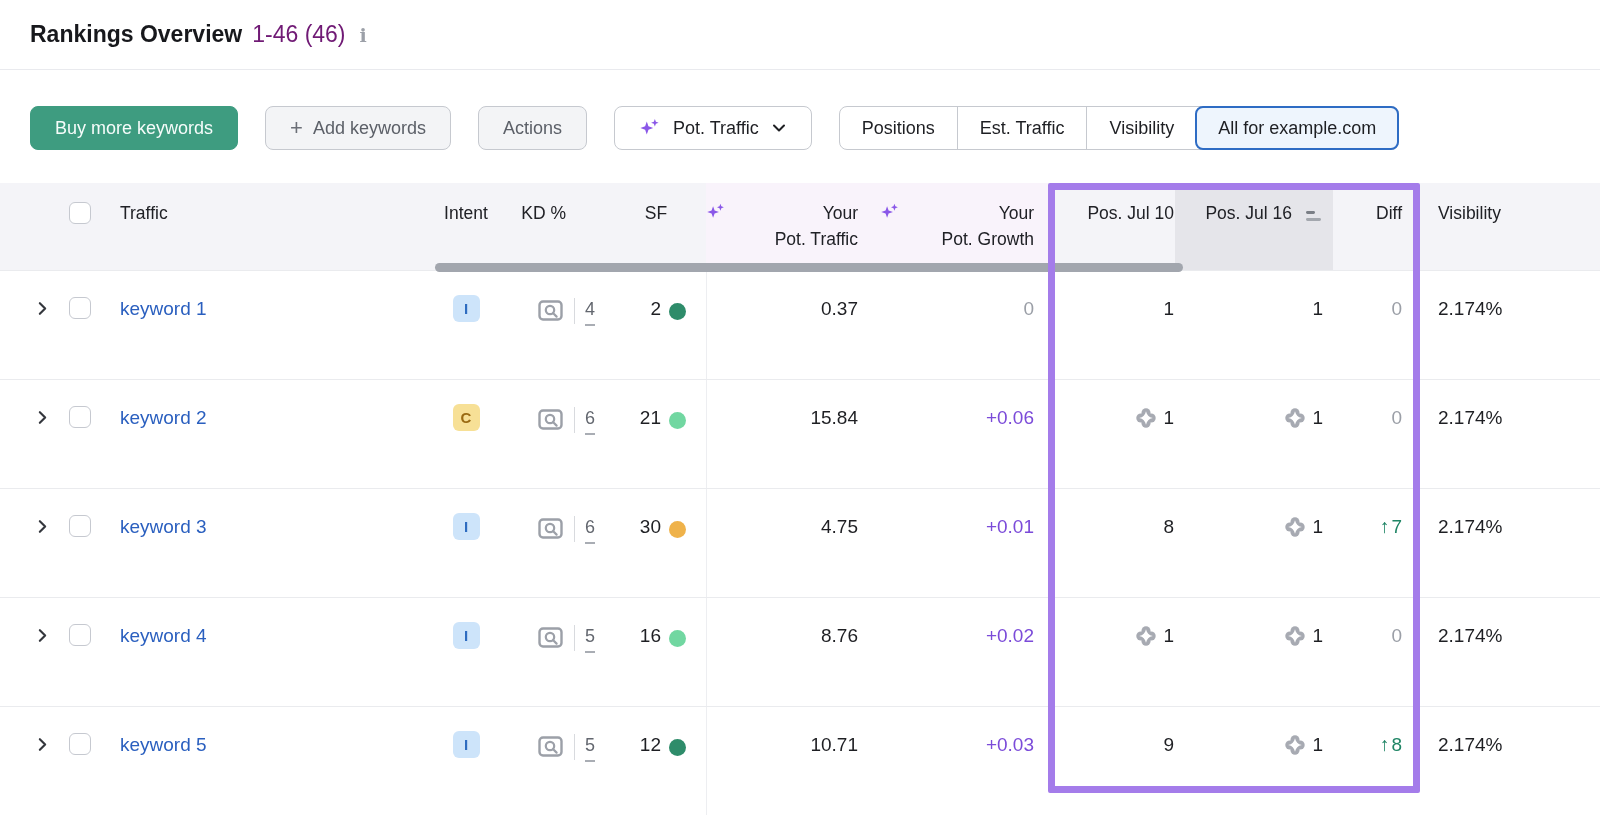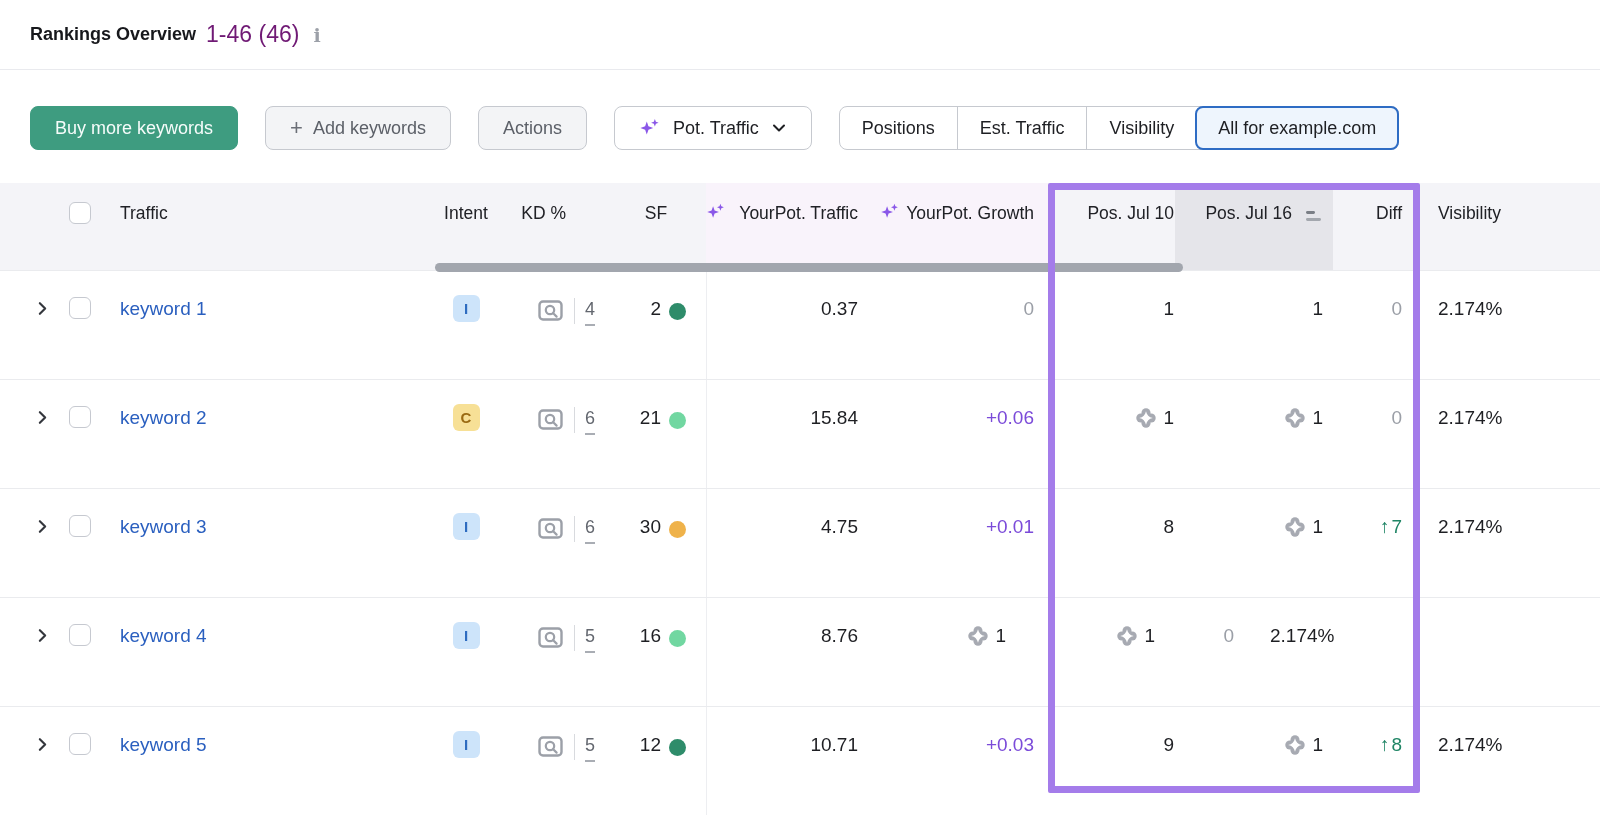--- a/index.html
+++ b/index.html
@@ -21,21 +21,21 @@
   html,body{width:1600px;height:837px;overflow:hidden;}
   body{
     font-family:"Liberation Sans","DejaVu Sans",sans-serif;
     background:#fff;color:var(--text);
   }
   
   .title-bar{
     height:70px;display:flex;align-items:center;gap:10px;
     padding:0 30px;border-bottom:1px solid #E9EAEE;
   }
-  .title-bar .title{font-size:18px;font-weight:700;color:#17181C;}
+  .title-bar .title{font-size:23px;font-weight:700;color:#17181C;}
   .title-bar .count{font-size:23px;font-weight:400;color:#701a75;}
   .title-bar .info-icon{
     font-family:"DejaVu Serif",serif;font-weight:700;
     color:#9CA0A8;font-size:19px;margin-left:4px;cursor:pointer;
   }
   
   .toolbar{
     display:flex;align-items:center;gap:27px;
     padding:36px 30px 0 30px;height:113px;align-items:flex-start;
   }
@@ -78,21 +78,21 @@
   .c-sf{width:120px;justify-content:center;padding-left:20px;}
   .c-kd{width:90px;justify-content:flex-end;padding-right:20px;}
   .c-pt{width:174px;justify-content:flex-end;padding-right:22px;}
   .c-pg{width:168px;justify-content:flex-end;padding-right:14px;}
   .c-p1{width:127px;justify-content:flex-end;padding-right:1px;}
   .c-p2{width:158px;justify-content:flex-end;padding-right:10px;}
   .c-diff{width:87px;justify-content:flex-end;padding-right:18px;}
   .c-vis{width:180px;padding-left:18px;}
   .thead .c-pt,.thead .c-pg{background:var(--header-purple-bg);text-align:right;}
   .thead .c-p2{background:var(--header-sorted-bg);}
-  .thead .two-line{display:flex;flex-direction:row;align-items:flex-end;}
+  .thead .two-line{display:flex;flex-direction:column;align-items:flex-end;}
   .thead .hdr-sparkle{margin-right:auto;margin-top:2px;}
   .trow .c-pt{border-left:1px solid #EDEEF1;}
   .chev{cursor:pointer;display:inline-flex;margin-top:5px;}
   .checkbox{
     width:22px;height:22px;border:1.5px solid #C6C9D0;border-radius:6px;
     background:#fff;cursor:pointer;display:inline-block;margin-top:2px;
   }
   .kw-link{color:var(--link-blue);text-decoration:none;cursor:pointer;}
   .intent-badge{
     width:27px;height:27px;border-radius:6px;display:inline-flex;
@@ -445,20 +445,21 @@
           <span class="sf-num">5</span>
         </span>
       </div>
       <div class="cell c-kd">
         <span class="kd-group">
           <span>16</span>
           <span class="kd-dot" style="background: rgb(113, 215, 161);"></span>
         </span>
       </div>
       <div class="cell c-pt">8.76</div>
+      <div class="cell c-pg growth pos">+0.02</div>
       <div class="cell c-p1">
         <span class="pos-group">
           <span class="icon serp-clover">
             <svg width="22" height="22" viewBox="0 0 24 24">
               <g fill="#A7AAB2">
                 <circle cx="12" cy="6.3" r="4.9"></circle>
                 <circle cx="12" cy="17.7" r="4.9"></circle>
                 <circle cx="6.3" cy="12" r="4.9"></circle>
                 <circle cx="17.7" cy="12" r="4.9"></circle>
                 <rect x="7" y="7" width="10" height="10"></rect>

